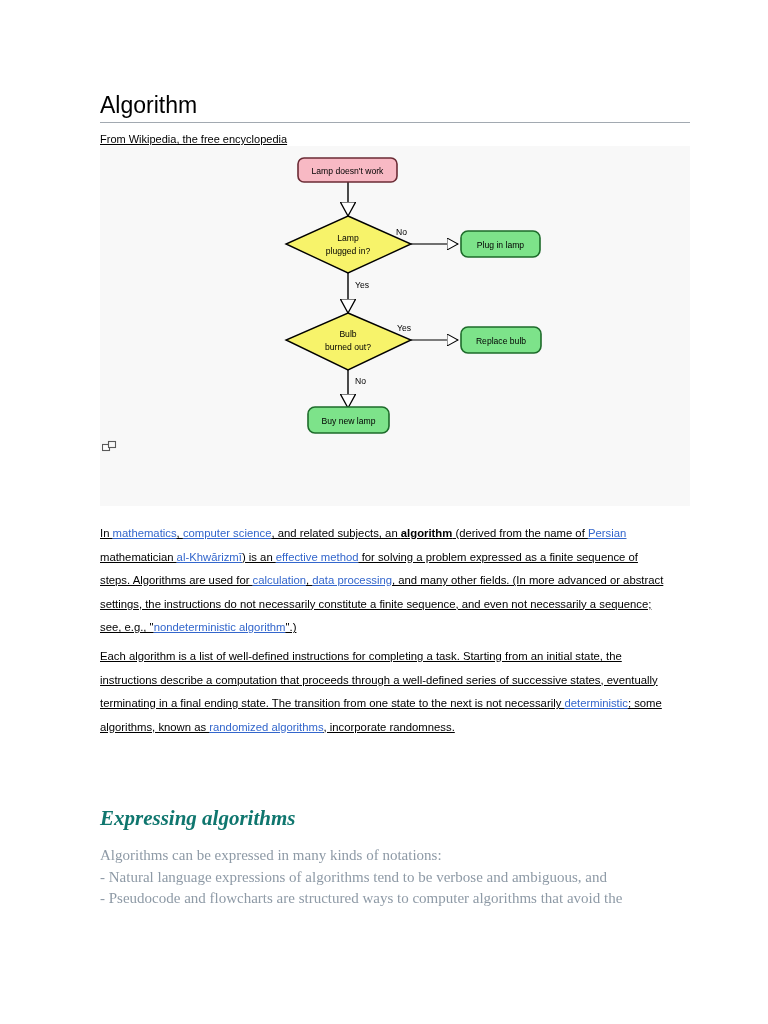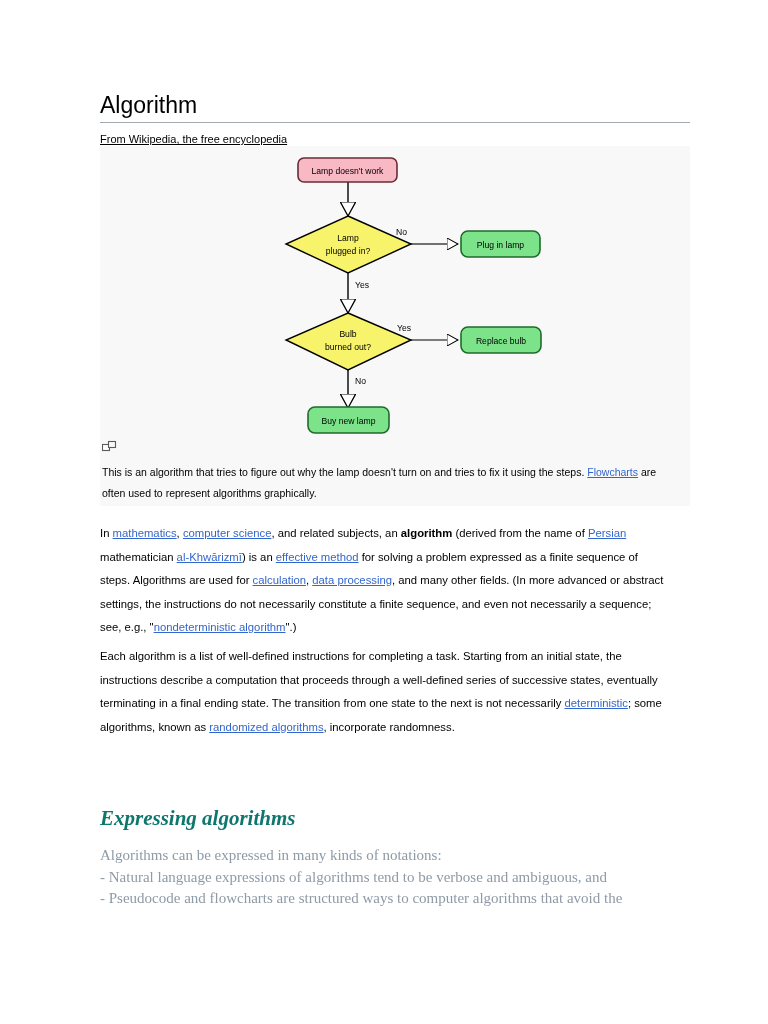--- a/index.html
+++ b/index.html
@@ -89,20 +89,21 @@
 
   
   .body-para {
     position: absolute;
     left: 0;
     width: 568px;
     font-size: 11.3px;
     line-height: 23.5px;
     color: #000;
     text-align: left;
+    text-decoration: underline;
   }
   .p1 { top: 522px; }
   .p2 { top: 645px; }
 
   a.wlink {
     color: #3366cc;
     text-decoration: underline;
   }
   .bold { font-weight: bold; }
 
@@ -205,23 +206,20 @@
         <rect x="208" y="261" width="81" height="26" rx="7" ry="7" fill="#7de38a" stroke="#1d6b2a" stroke-width="1.6"></rect>
         <text class="fc-label" x="248.5" y="277.5" text-anchor="middle">Buy new lamp</text>
       </g>
     </svg>
 
     <svg class="enlarge-icon" viewBox="0 0 15 13">
       <rect x="0.5" y="4.5" width="7" height="6" fill="#ffffff" stroke="#5a5a5a" stroke-width="1.1"></rect>
       <rect x="6.5" y="1.5" width="7" height="6" fill="#f8f8f8" stroke="#5a5a5a" stroke-width="1.1"></rect>
     </svg>
 
-    <div class="figcaption">
-      <span>This is an algorithm that tries to figure out why the lamp doesn't turn on and tries to fix it using the steps. </span><a href="#" class="wlink">Flowcharts</a><span> are often used to represent algorithms graphically.</span>
-    </div>
   </div>
 
   <div class="body-para p1">
     <span>In </span><a href="#" class="wlink">mathematics</a><span>, </span><a href="#" class="wlink">computer science</a><span>, and related subjects, an </span><span class="bold">algorithm</span><span> (derived from the name of </span><a href="#" class="wlink">Persian</a><span> mathematician </span><a href="#" class="wlink">al-Khwārizmī</a><span>) is an </span><a href="#" class="wlink">effective method</a><span> for solving a problem expressed as a finite sequence of steps. Algorithms are used for </span><a href="#" class="wlink">calculation</a><span>, </span><a href="#" class="wlink">data processing</a><span>, and many other fields. (In more advanced or abstract settings, the instructions do not necessarily constitute a finite sequence, and even not necessarily a sequence; see, e.g., "</span><a href="#" class="wlink">nondeterministic algorithm</a><span>".)</span>
   </div>
 
   <div class="body-para p2">
     <span>Each algorithm is a list of well-defined instructions for completing a task. Starting from an initial state, the instructions describe a computation that proceeds through a well-defined series of successive states, eventually terminating in a final ending state. The transition from one state to the next is not necessarily </span><a href="#" class="wlink">deterministic</a><span>; some algorithms, known as </span><a href="#" class="wlink">randomized algorithms</a><span>, incorporate randomness.</span>
   </div>
 

